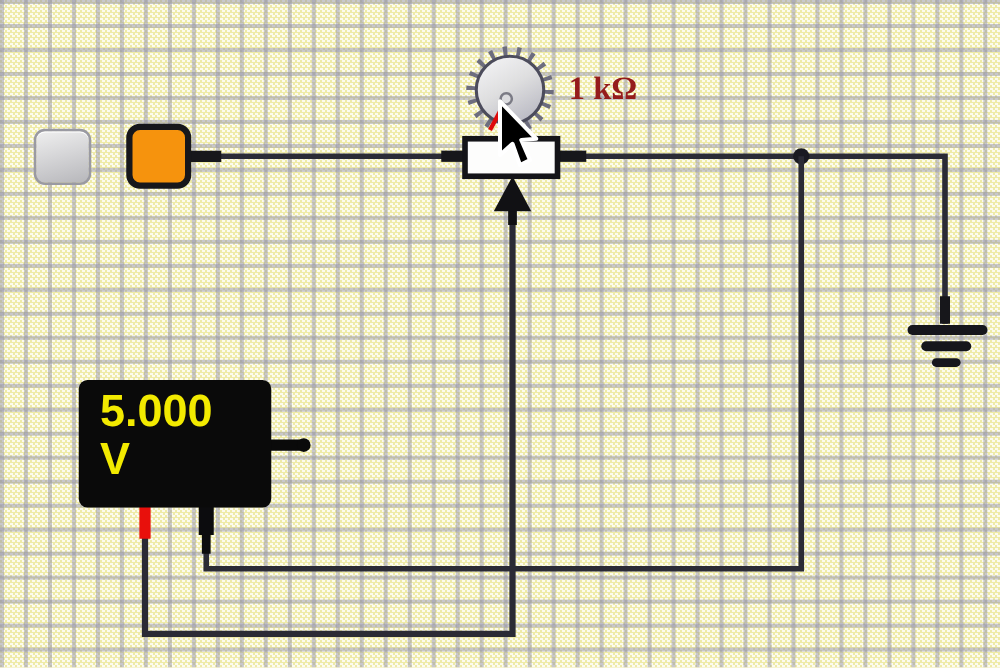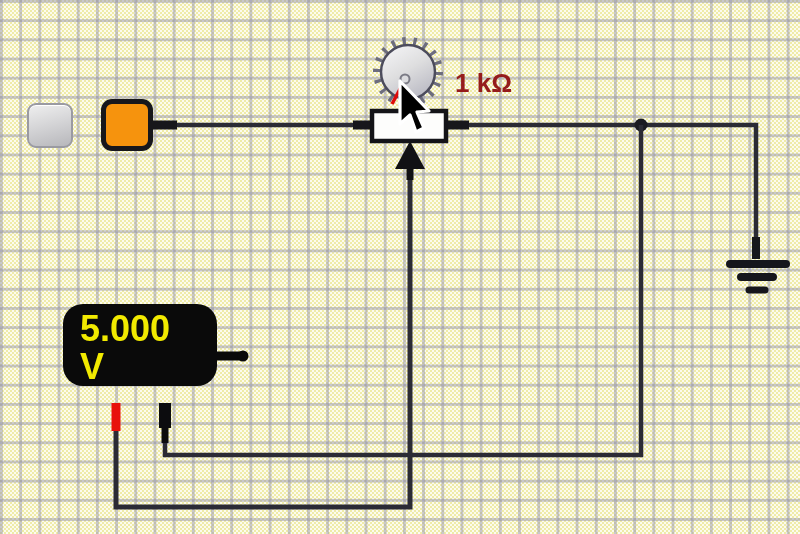--- a/index.html
+++ b/index.html
@@ -33,43 +33,44 @@
   #orange-comp{
     left:101px;top:99px;width:42px;height:42px;
     border:5px solid #17171b;
     border-radius:11px;
     background:#f6930d;
     z-index:3;
   }
 
   
   #voltmeter{
-    left:63px;top:304px;width:154px;height:82px;
+    left:63px;top:304px;width:154px;height:102px;
     background:#0a0a0a;
-    border-radius:20px;
+    border-radius:7px;
     z-index:3;
     color:#f2ea00;
     font-weight:bold;
     font-size:36px;
     line-height:38px;
     padding:6px 0 0 17px;
     box-sizing:border-box;
     letter-spacing:0px;
   }
   #voltmeter .reading{display:block;}
   #voltmeter .unit{display:block;}
 
   
   #pot-label{
-    left:455px;top:68px;
+    left:455px;top:56px;
     color:#951c1c;
     font-weight:bold;
     font-size:26px;
     z-index:3;
     white-space:nowrap;
+    font-family:Liberation Serif, serif;
   }
 
   svg.layer{position:absolute;left:0;top:0;z-index:2;}
   svg#cursor-layer{z-index:10;}
 </style>
 </head>
 <body>
 
 <div id="canvas">
 

